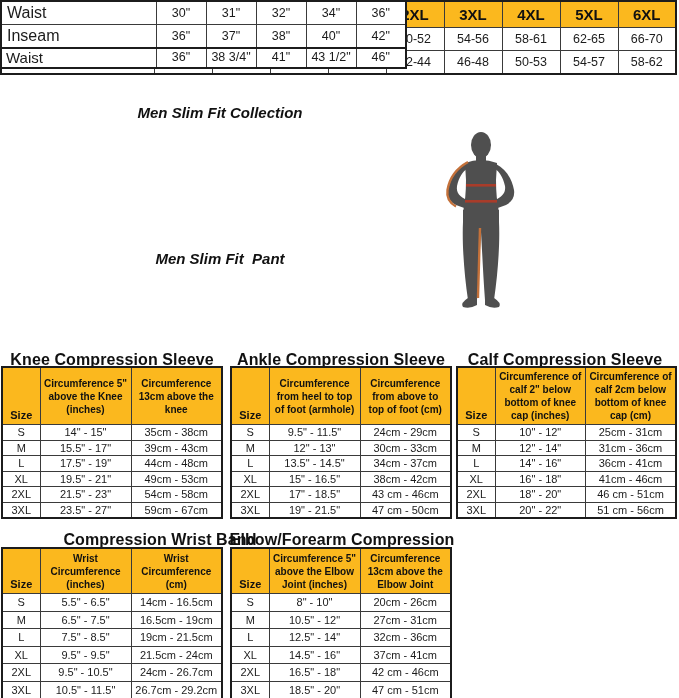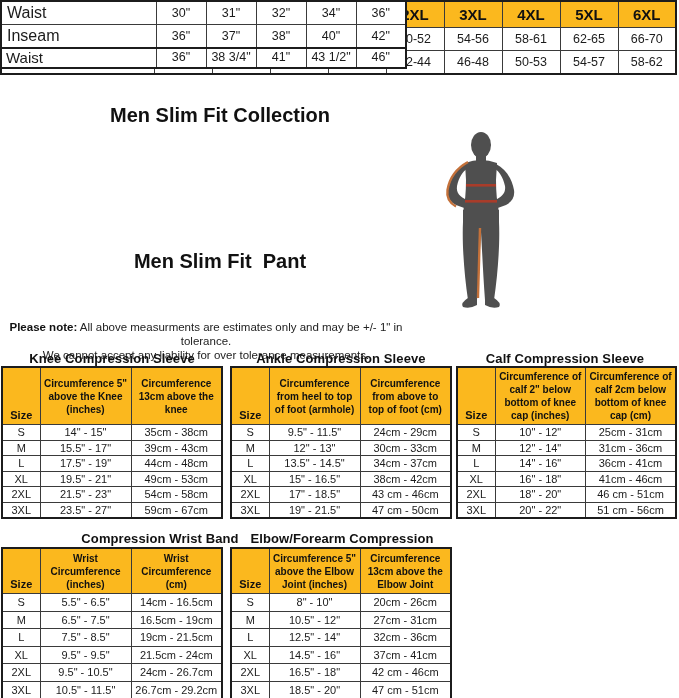--- a/index.html
+++ b/index.html
@@ -1,22 +1,22 @@
 <!DOCTYPE html>
 <html><head>
 <meta charset="utf-8">
 <style>
   html,body{margin:0;padding:0;background:#fff;}
   #canvas{
     position:relative;width:679px;height:698px;background:#ffffff;
     font-family:"Liberation Sans",sans-serif;color:#1b1b1b;overflow:hidden;
   }
   .ttl{position:absolute;text-align:center;font-weight:bold;color:#111;}
-  .ttl-big{font-size:20px;}
-  .ttl-small{font-size:13px;letter-spacing:.1px;}
+  .ttl-big{font-size:15px;font-style:italic;}
+  .ttl-small{font-size:16px;letter-spacing:.1px;}
   .pre{white-space:pre;}
 
   table{border-collapse:collapse;table-layout:fixed;position:absolute;background:#fff;}
   th,td{border:1px solid #3a3a3a;overflow:hidden;padding:0 2px;}
   table{border:2px solid #1c1c1c;}
   th{background:#fbb81e;font-weight:bold;color:#111;text-align:center;}
   td{text-align:center;color:#1b1b1b;}
 
   
   .big1{left:0;top:19;width:677px;}
@@ -183,24 +183,20 @@
           <td>Inseam</td>
           <td>36"</td>
           <td>37"</td>
           <td>38"</td>
           <td>40"</td>
           <td>42"</td>
         </tr>
       </tbody>
     </table>
 
-  <div class="note">
-    <b>Please note:</b><span> All above measurments are estimates only and may be +/- 1" in tolerance.</span><br>
-    <span>We cannot accept any liability for over tolerance measurements.</span>
-  </div>
 
   <svg class="figure" viewBox="0 0 96 196">
     <g fill="#4f4f4f">
       <ellipse cx="44" cy="17" rx="10" ry="13"></ellipse>
       <rect x="39" y="26" width="10" height="9"></rect>
       <path d="M28,35 Q44,29 60,35 L59,52 Q59,70 62,84 L26,84 Q29,70 29,52 Z"></path>
       <path d="M29,36 C19,41 13,51 11,62 C10,69 13,74 19,77 L30,81 L30,72 C23,69 19,65 20,58 C22,49 26,43 30,41 Z"></path>
       <path d="M59,36 C69,41 75,51 77,62 C78,69 75,74 69,77 L58,81 L58,72 C65,69 69,65 68,58 C66,49 62,43 58,41 Z"></path>
       <rect x="26" y="82" width="36" height="15"></rect>
       <path d="M26,94 C25,115 27,145 31,172 L40,172 C42,145 43,120 44,104 L44,94 Z"></path>

